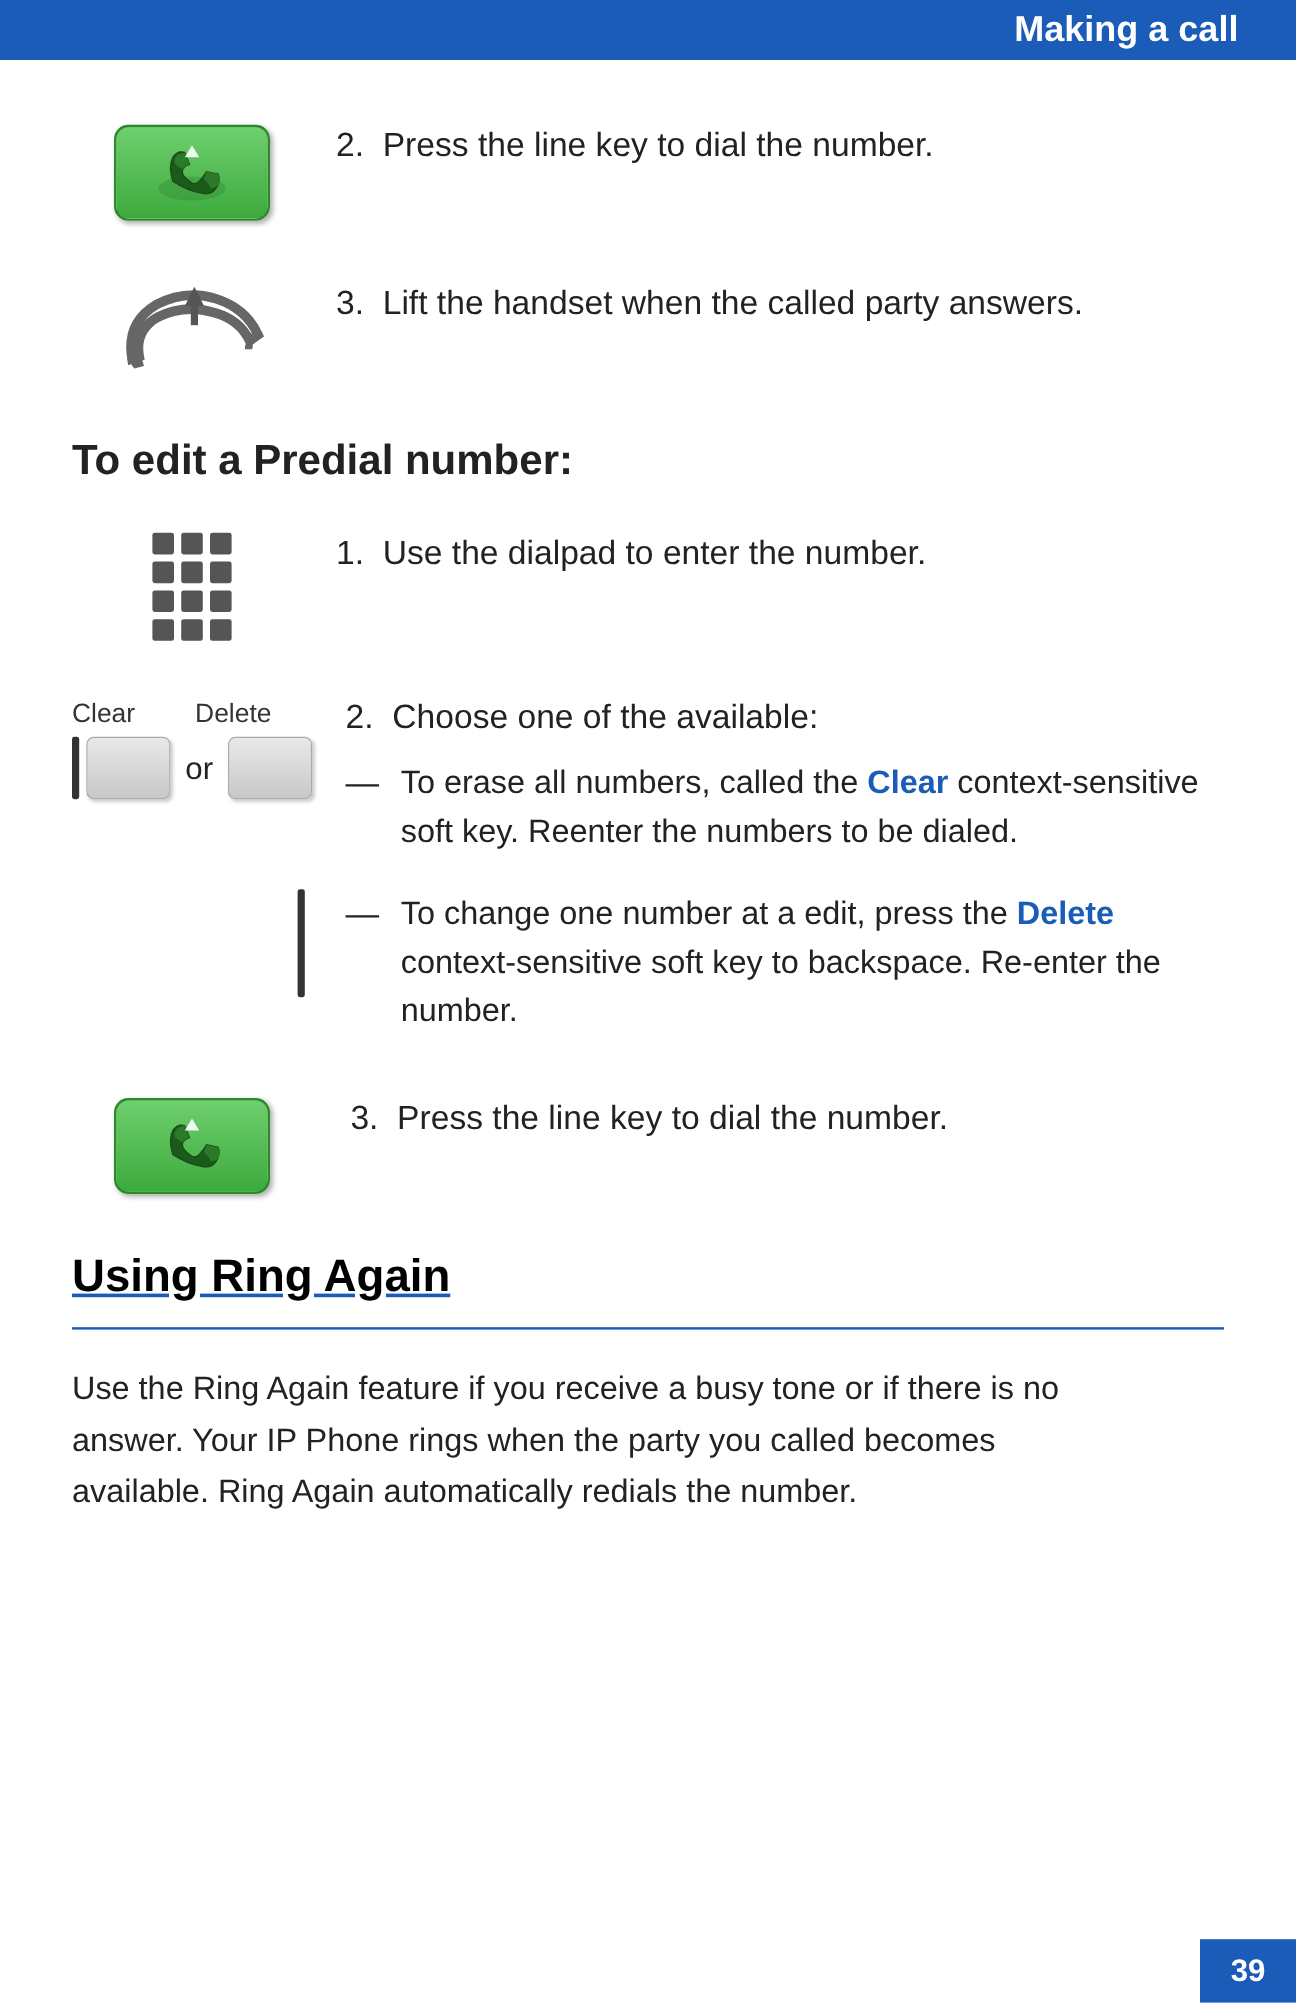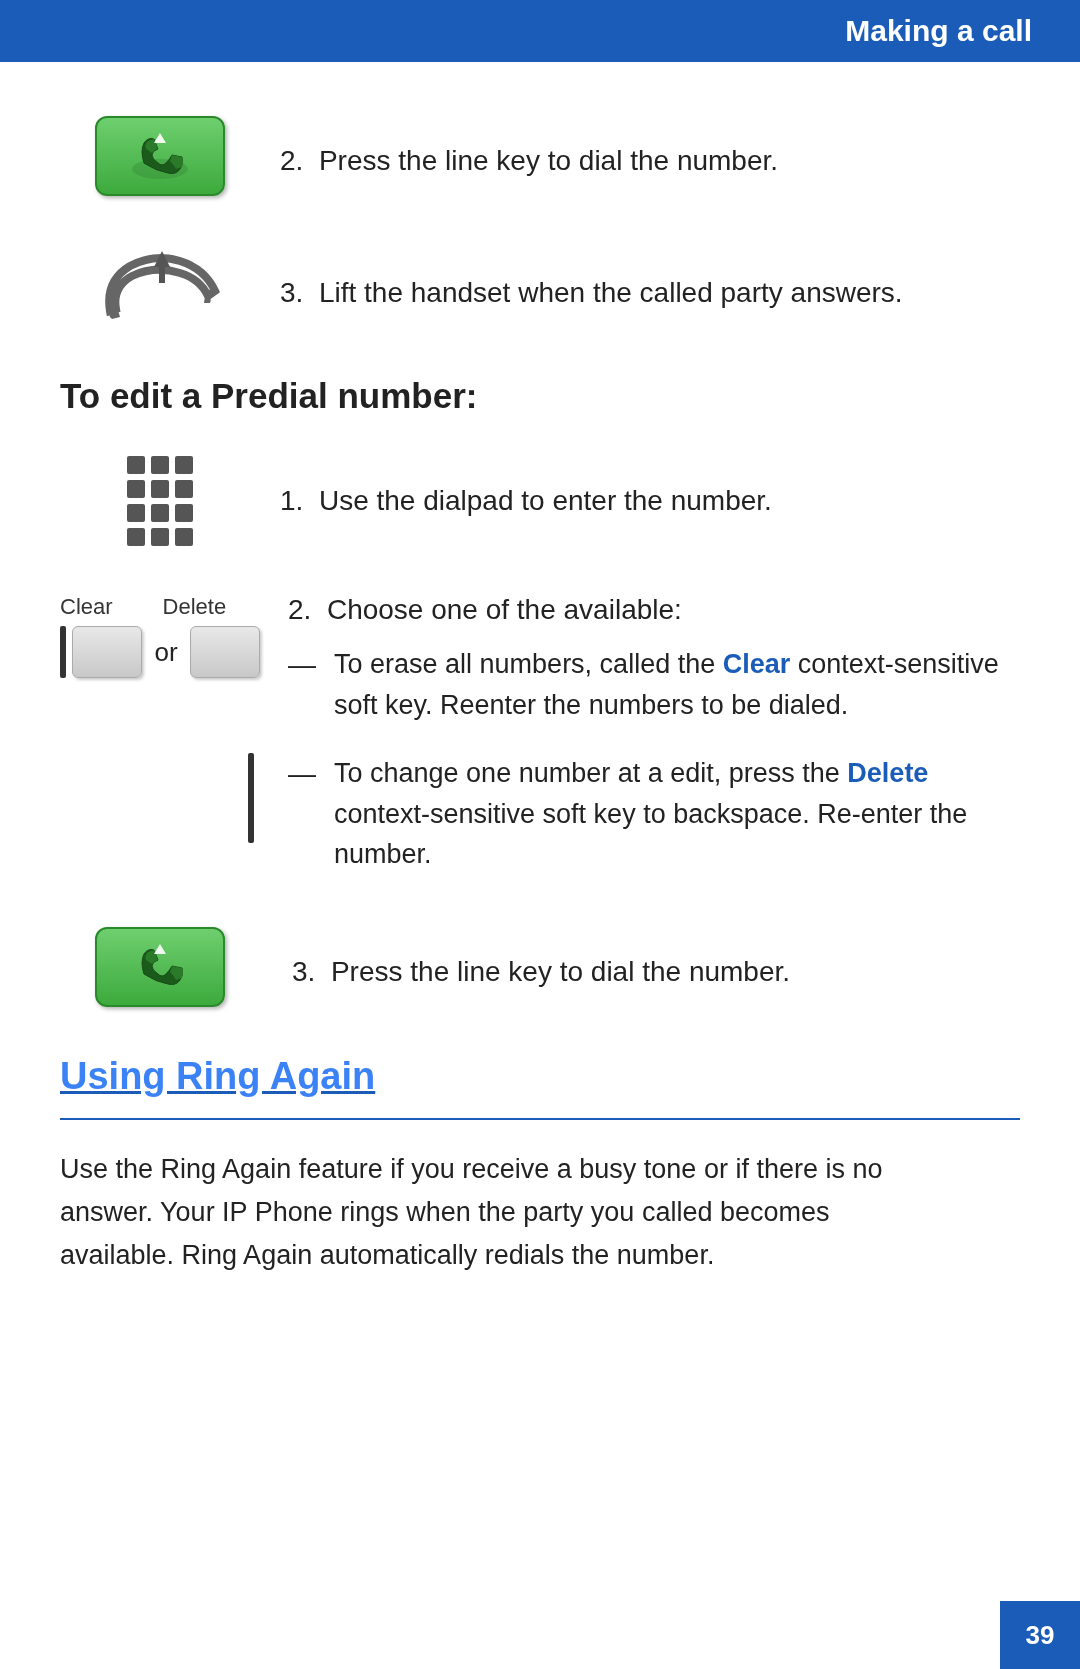--- a/index.html
+++ b/index.html
@@ -9,21 +9,21 @@
       background: #ffffff;
       font-family: Arial, Helvetica, sans-serif;
       font-size: 28px;
       color: #222;
       position: relative;
     }
 
     
     .header-bar {
       background: #1a5cb8;
-      height: 62px;
+      height: 50px;
       width: 100%;
       display: flex;
       align-items: center;
       justify-content: flex-end;
       padding-right: 48px;
     }
     .header-title {
       color: #ffffff;
       font-weight: bold;
       font-size: 30px;
@@ -46,21 +46,20 @@
       display: flex;
       align-items: center;
       justify-content: center;
       padding-top: 4px;
     }
     .step-text {
       flex: 1;
       font-size: 28px;
       line-height: 1.5;
       padding-left: 20px;
-      margin-top: 28px;
     }
 
     
     .green-phone-btn {
       background: linear-gradient(to bottom, #6ecf6e, #3daa3d);
       border-radius: 12px;
       width: 130px;
       height: 80px;
       display: flex;
       align-items: center;
@@ -135,21 +134,21 @@
     
     .blue-link {
       color: #1a5cb8;
       font-weight: bold;
     }
 
     
     .section-title {
       font-size: 38px;
       font-weight: bold;
-      color: #3b82f6;
+      color: #000000;
       text-decoration: underline;
       text-decoration-color: #1a5cb8;
       margin-top: 40px;
       margin-bottom: 20px;
     }
     .section-divider {
       border: none;
       border-top: 2.5px solid #1a5cb8;
       margin-bottom: 28px;
     }
@@ -165,21 +164,21 @@
     
     .page-number-box {
       position: absolute;
       bottom: 0;
       right: 0;
       background: #1a5cb8;
       color: #fff;
       font-size: 26px;
       font-weight: bold;
       width: 80px;
-      height: 68px;
+      height: 53px;
       display: flex;
       align-items: center;
       justify-content: center;
       margin-top: 48px;
     }
 
     
     .content-inner {
       position: relative;
     }

